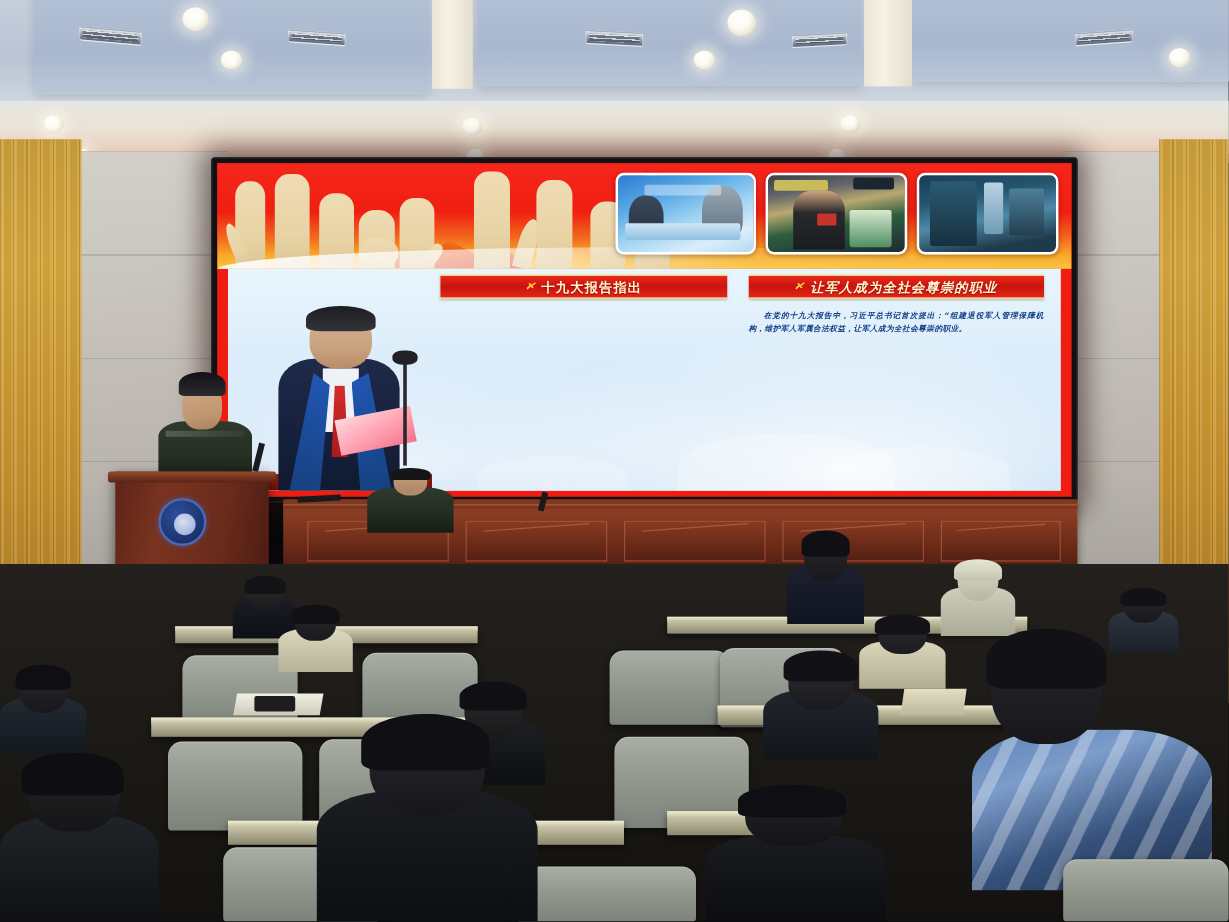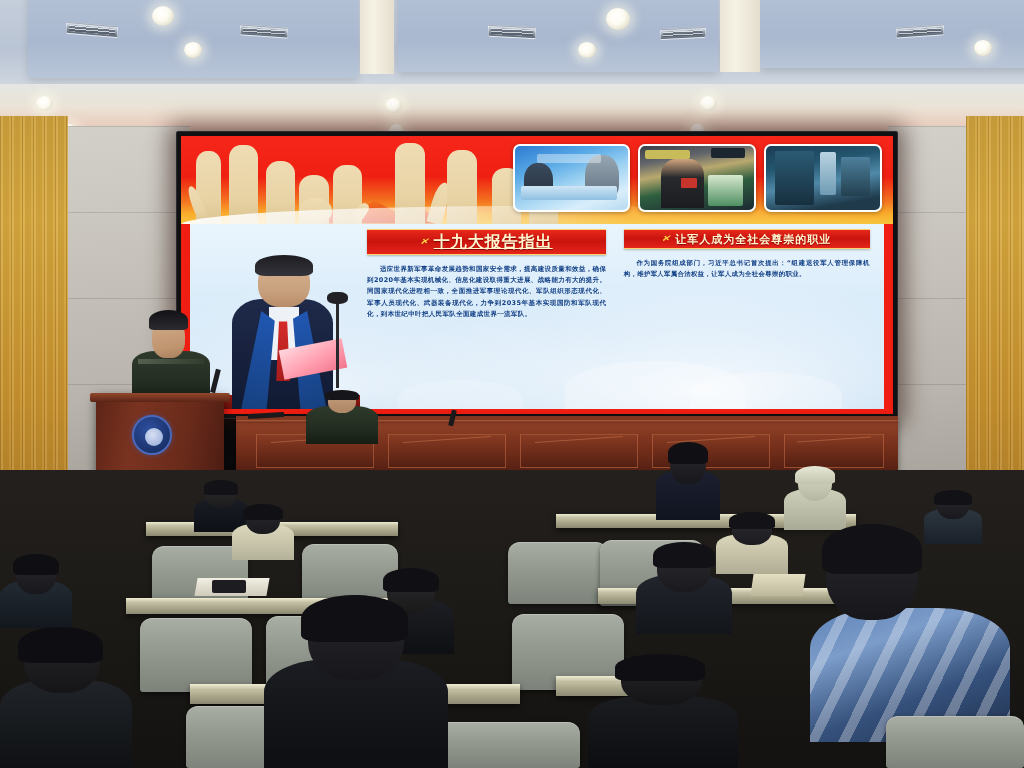--- a/index.html
+++ b/index.html
@@ -181,21 +181,21 @@
   }
   .xi-podium {
     position:absolute; left:0; bottom:0; width:100%; height:8%;
     background:linear-gradient(180deg,#9b1a14,#6d100c);
   }
 
   .col {
     position:absolute; top:2.5%; height:95%;
   }
   .col.left  { left:25.5%; width:34.5%; }
-  .col.right { left:62.5%; width:35.5%; }
+  .col.right { left:62.5%; width:35.5%;font-style:italic; }
 
   .ribbon {
     position:relative; margin:0 auto 3.6%;
     background:linear-gradient(180deg,#e8281c 0%, #c9140d 48%, #e5251a 100%);
     border-top:1px solid #ffd36a; border-bottom:1px solid #ffd36a;
     display:flex; align-items:center; justify-content:center; gap:4px;
     padding:1.5px 8px;
     box-shadow:0 1px 2px rgba(0,0,0,.25);
   }
   .ribbon .emblem {
@@ -203,21 +203,21 @@
   }
   .ribbon .emblem::before {
     content:""; position:absolute; left:0; top:0; width:9px; height:9px;
     background:#ffd23f;
     clip-path:polygon(6% 62%, 36% 34%, 22% 20%, 40% 14%, 52% 30%, 86% 8%, 94% 18%, 60% 42%, 74% 58%, 56% 64%, 44% 48%, 16% 76%);
   }
   .ribbon .rtext {
     color:#fff6cf; font-weight:bold; letter-spacing:1px; white-space:nowrap;
     text-shadow:0 1px 1px rgba(120,0,0,.8);
   }
-  .ribbon.l .rtext { font-size:16px;text-decoration:underline; }
+  .ribbon.l .rtext { font-size:11px; }
   .ribbon.r .rtext { font-size:11px; }
 
   .para {
     color:#0f3f86; line-height:1.62; text-align:justify;
     font-size:6.4px; letter-spacing:.35px;
     text-indent:12.8px; margin-bottom:2px;
     font-family:"DejaVu Sans", sans-serif;
     font-weight:600;
     text-shadow:0 0 1px rgba(255,255,255,.5);
   }
@@ -472,29 +472,28 @@
           <div class="xi-paper"></div>
           <div class="xi-mic-stem"></div>
           <div class="xi-mic-head"></div>
         </div>
 
         <div class="col left">
           <div class="ribbon l">
             <span class="emblem"></span>
             <span class="rtext">十九大报告指出</span>
           </div>
-          <p class="para">适应世界新军事革命发展趋势和国家安全需求，提高建设质量和效益，确保到2020年基本实现机械化、信息化建设取得重大进展、战略能力有大的提升。同国家现代化进程相一致，全面推进军事理论现代化、军队组织形态现代化、军事人员现代化、武器装备现代化，力争到2035年基本实现国防和军队现代化，到本世纪中叶把人民军队全面建成世界一流军队。</p>
         </div>
 
         <div class="col right">
           <div class="ribbon r">
             <span class="emblem"></span>
             <span class="rtext">让军人成为全社会尊崇的职业</span>
           </div>
-          <p class="para">作为国务院组成部门，习近平总书记首次提出：“组建退役军人管理保障机构，维护军人军属合法权益，让军人成为全社会尊崇的职业。</p>
+          <p class="para">在党的十九大报告中，习近平总书记首次提出：“组建退役军人管理保障机构，维护军人军属合法权益，让军人成为全社会尊崇的职业。</p>
         </div>
       </div>
     </div>
   </div>
 
   <div class="head-table">
     <div class="molding"></div>
     <div class="ht-panel" style="left:20px;  width:118px;"></div>
     <div class="ht-panel" style="left:152px; width:118px;"></div>
     <div class="ht-panel" style="left:284px; width:118px;"></div>

